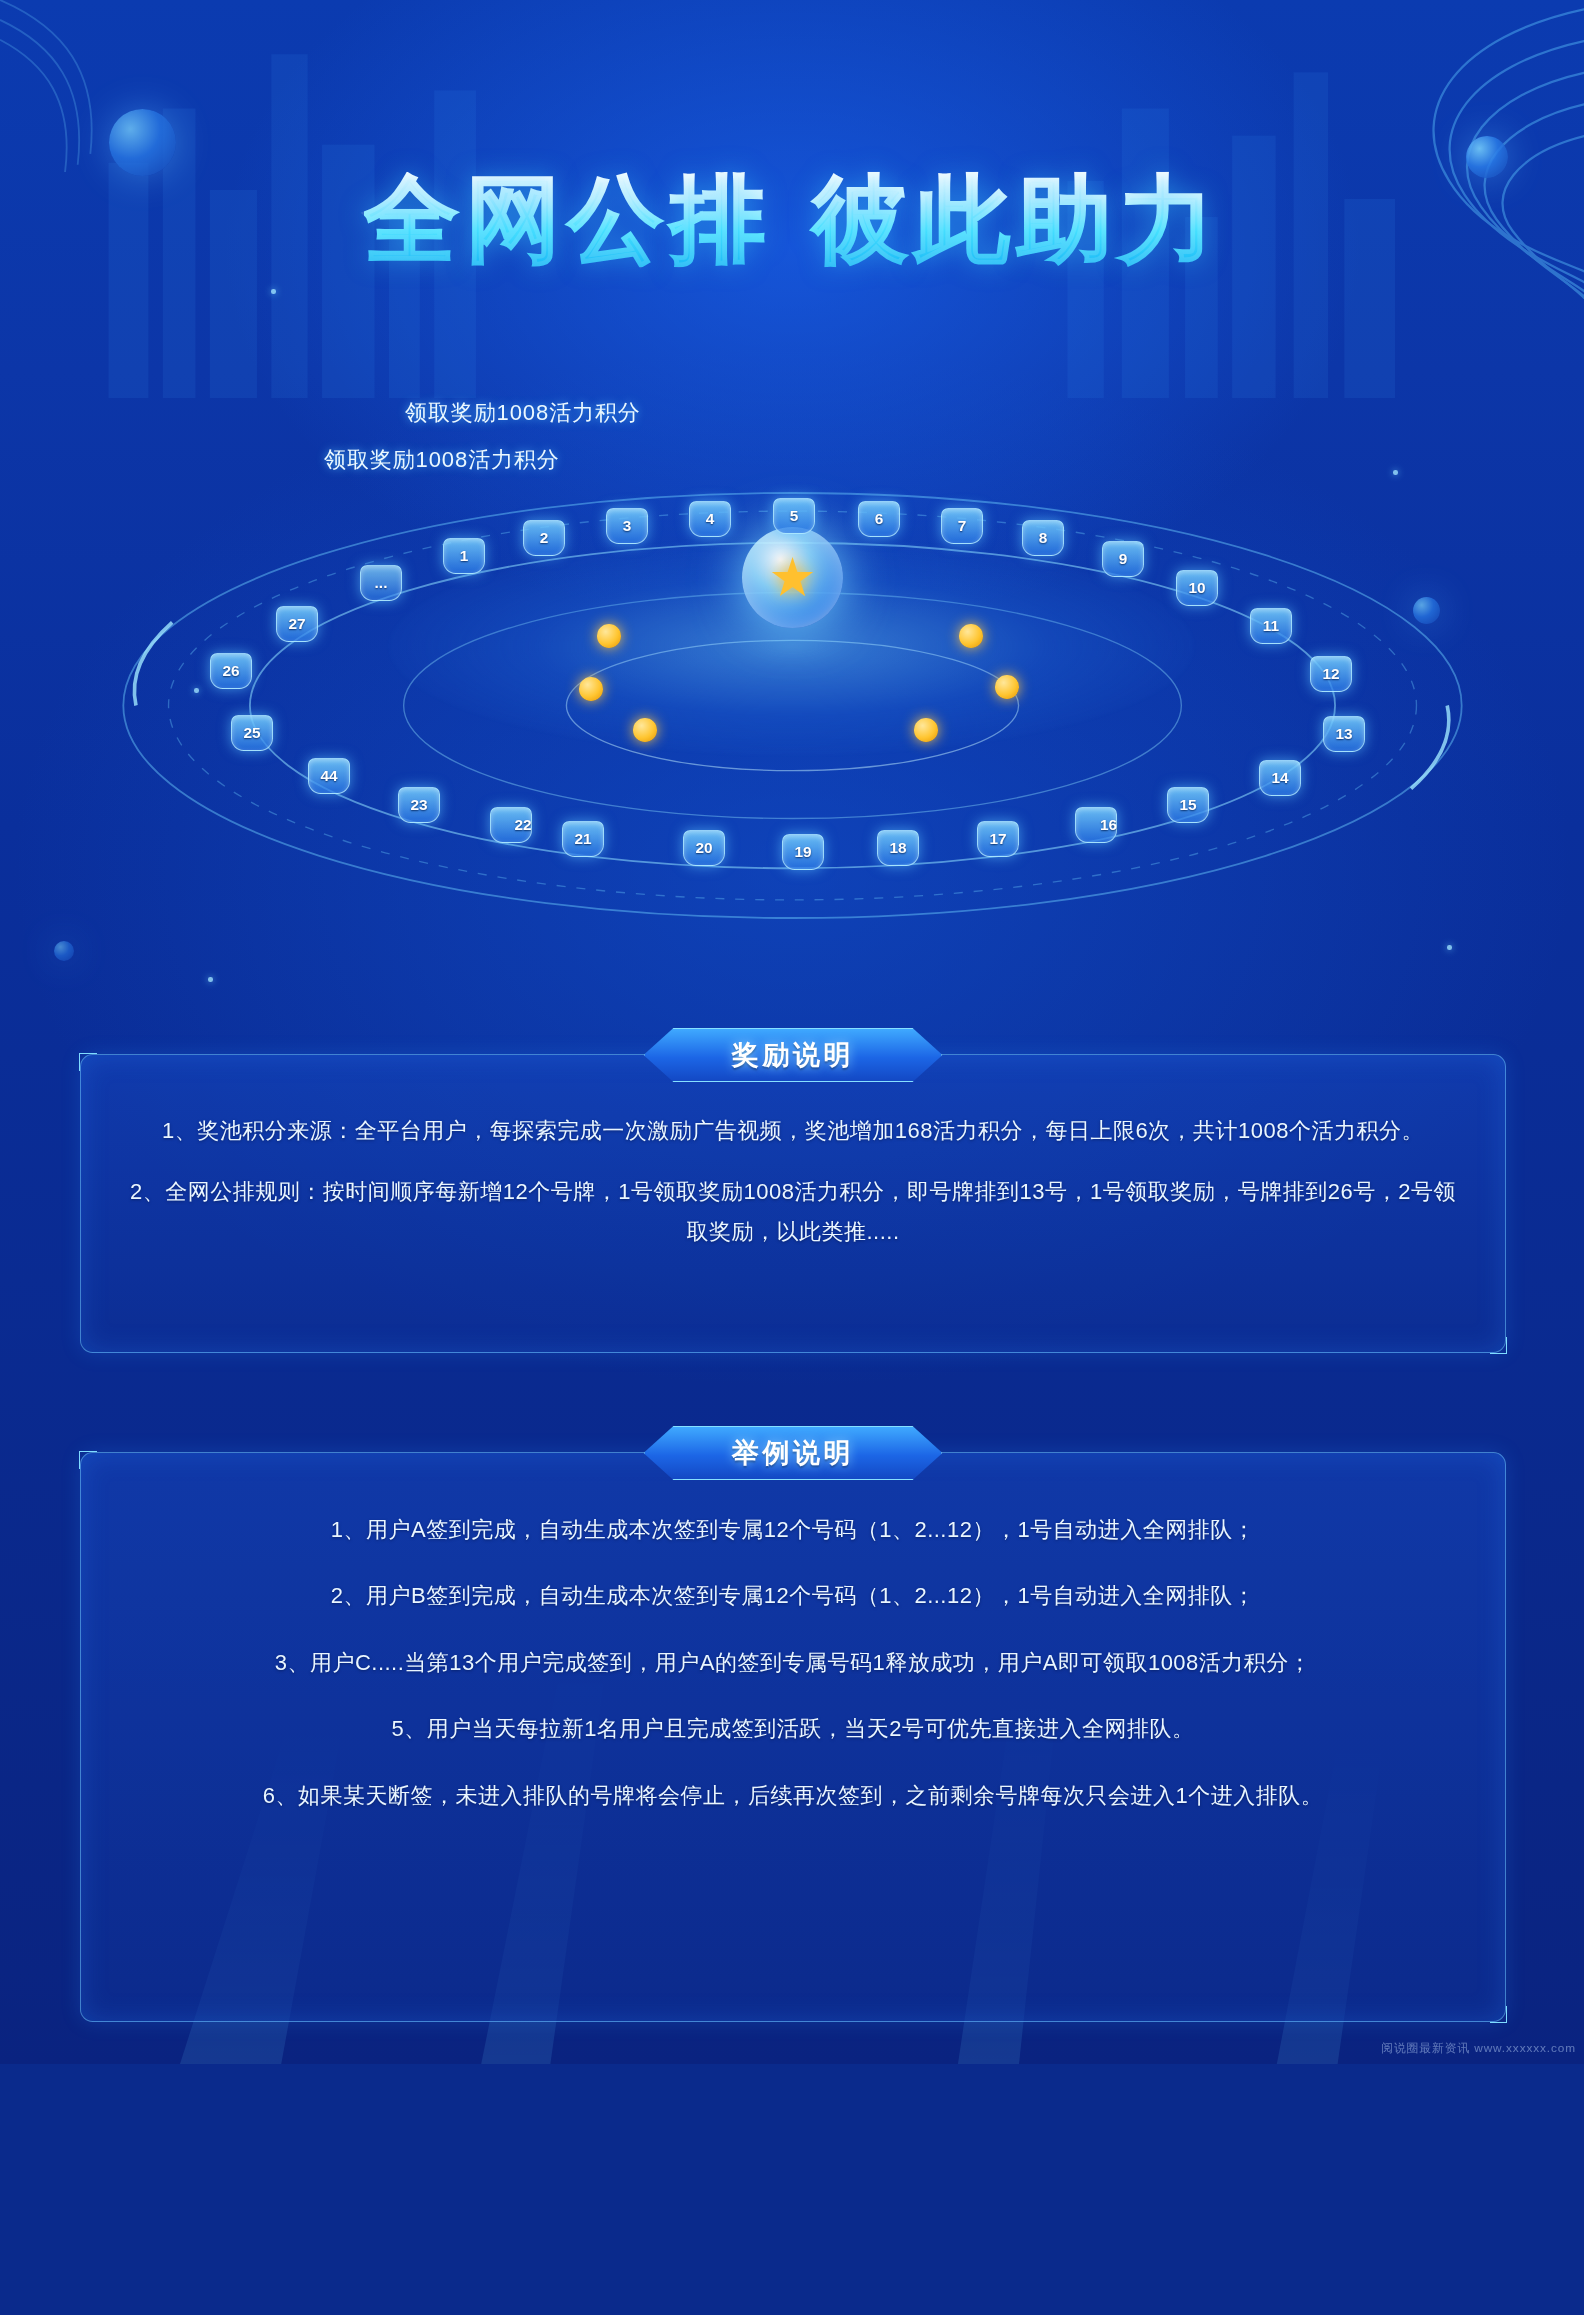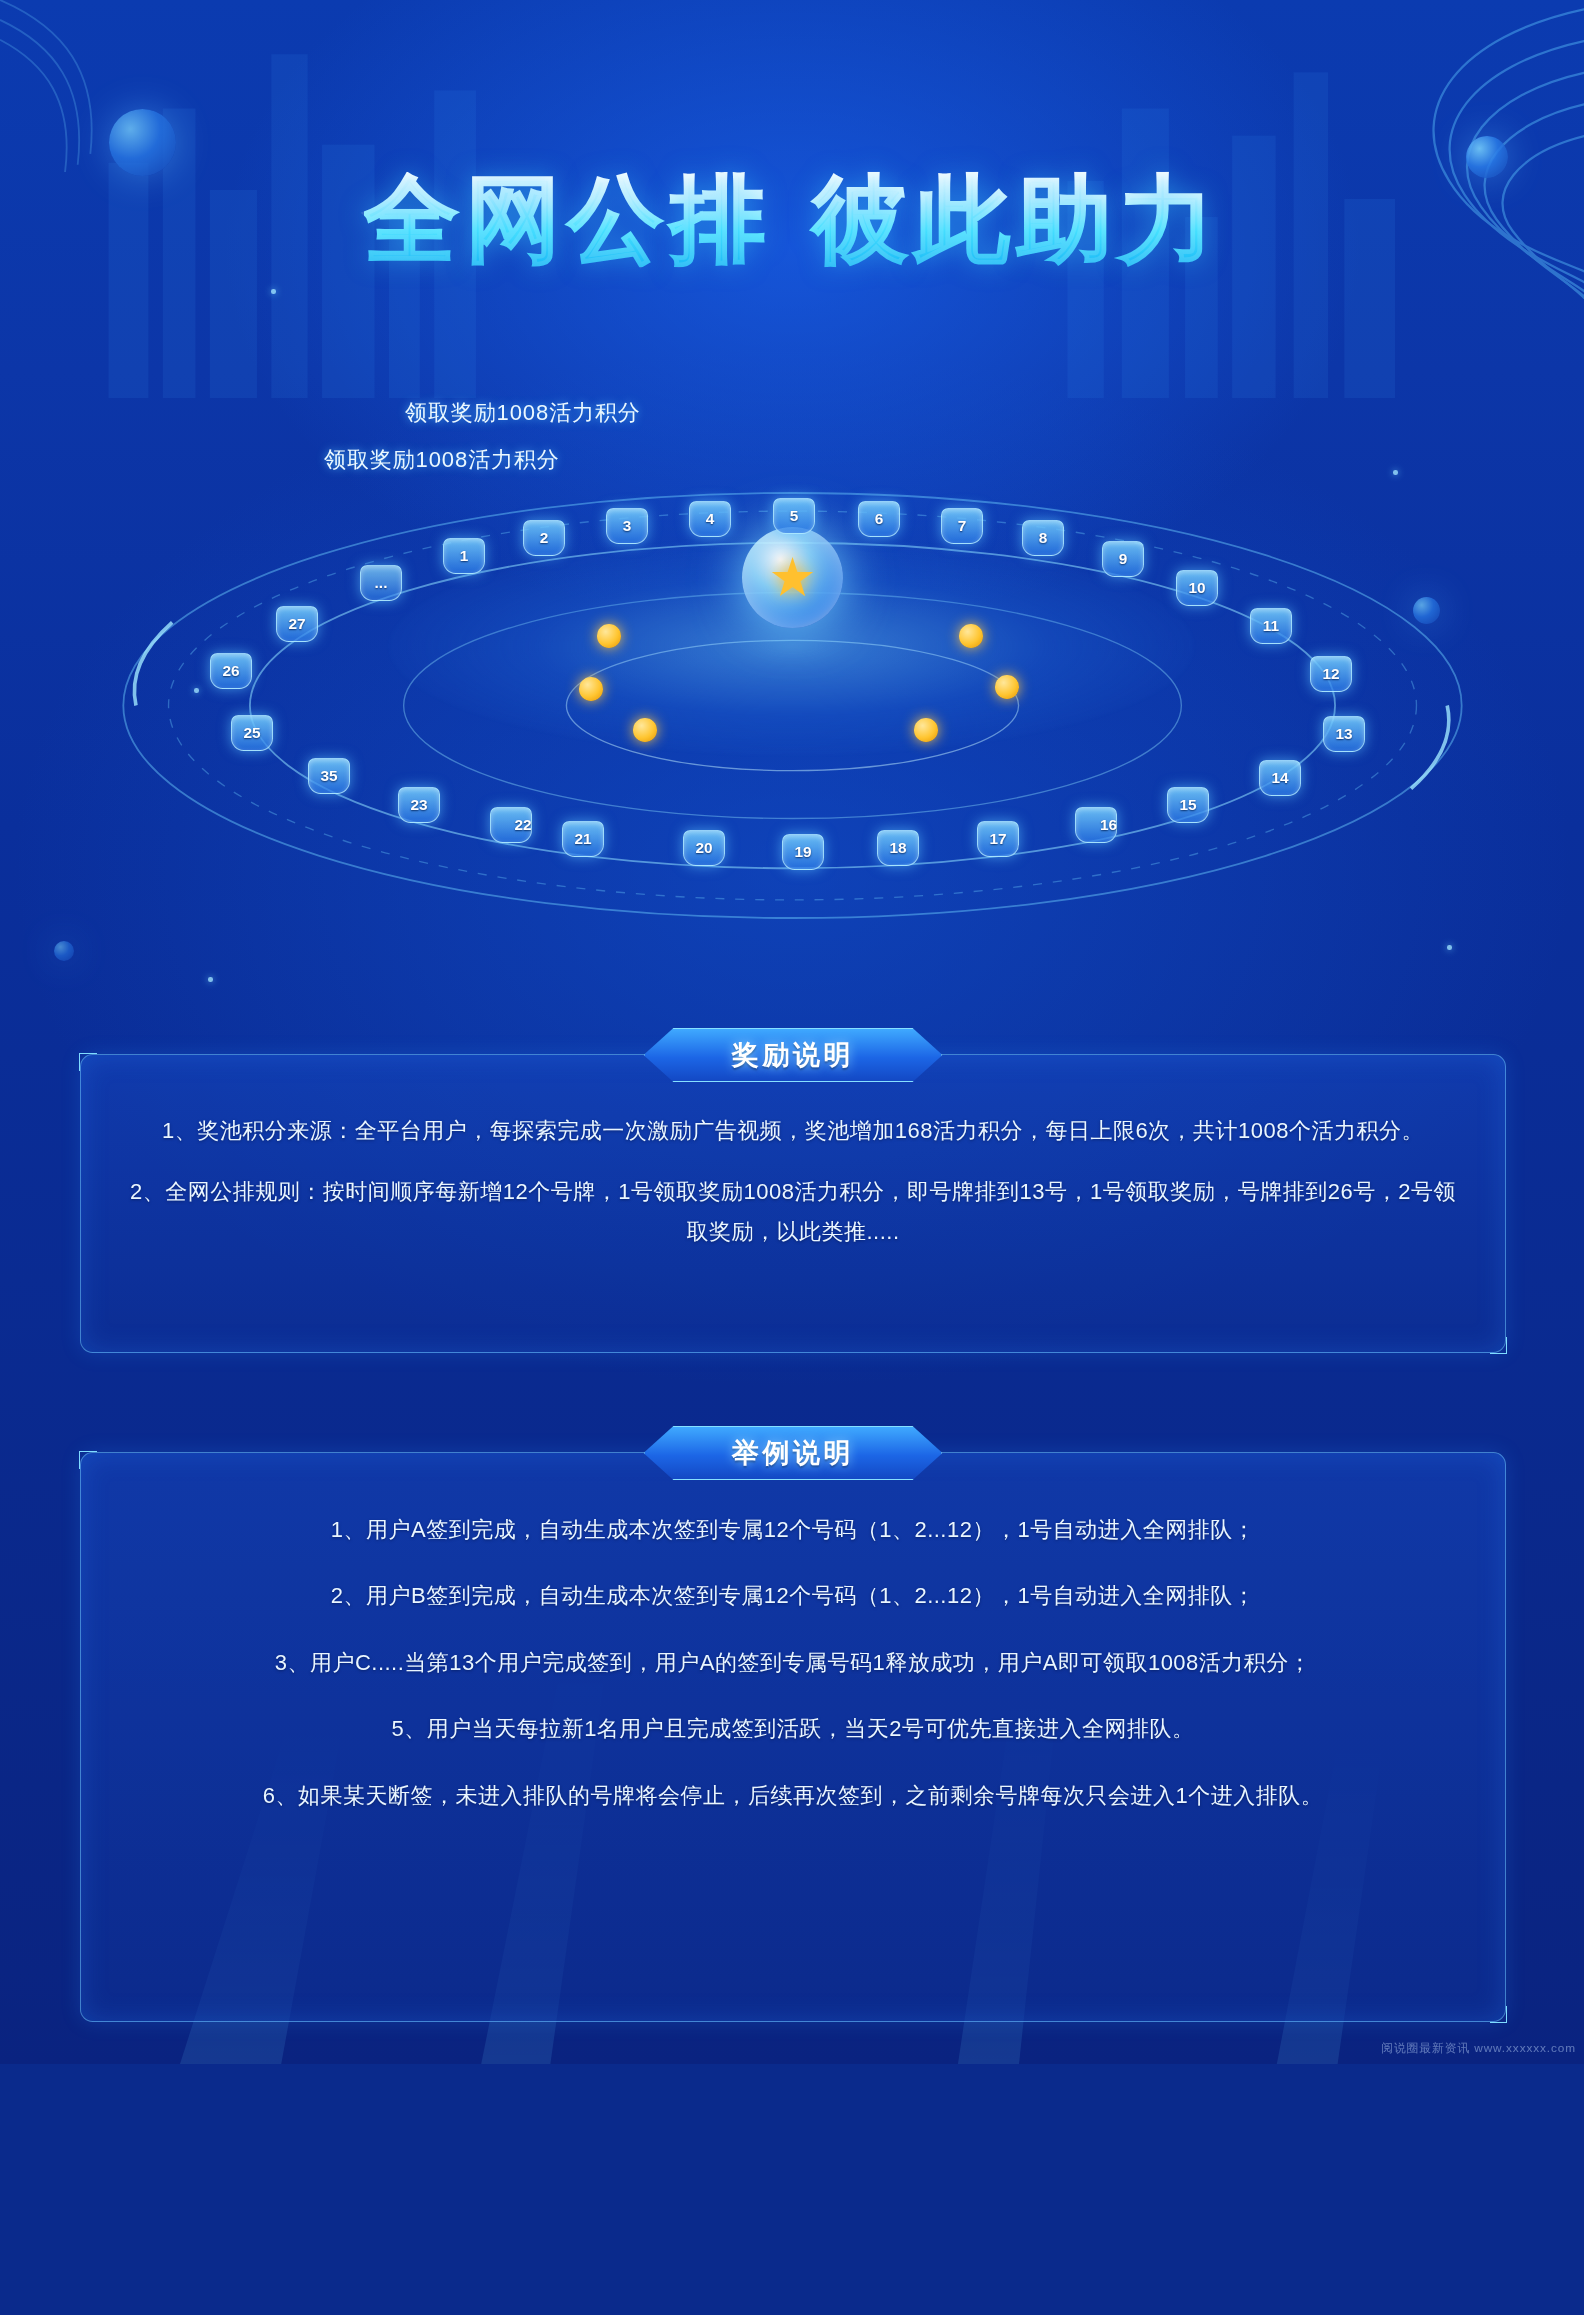--- a/index.html
+++ b/index.html
@@ -300,21 +300,21 @@
     <div class="node" style="left:1259px;top:371px;">14</div>
     <div class="node" style="left:1167px;top:398px;">15</div>
     <div class="node" style="left:1075px;top:418px;padding-left:25px;">16</div>
     <div class="node" style="left:977px;top:432px;">17</div>
     <div class="node" style="left:877px;top:441px;">18</div>
     <div class="node" style="left:782px;top:445px;">19</div>
     <div class="node" style="left:683px;top:441px;">20</div>
     <div class="node" style="left:562px;top:432px;">21</div>
     <div class="node" style="left:490px;top:418px;padding-left:24px;">22</div>
     <div class="node" style="left:398px;top:398px;">23</div>
-    <div class="node" style="left:308px;top:369px;">35</div>
+    <div class="node" style="left:308px;top:369px;">44</div>
     <div class="node" style="left:231px;top:326px;">25</div>
     <div class="node" style="left:210px;top:264px;">26</div>
     <div class="node" style="left:276px;top:217px;">27</div>
     <div class="node" style="left:360px;top:176px;background:linear-gradient(180deg,rgba(140,220,255,.75),rgba(40,120,230,.6));">...</div>
   </div>
 
   <div class="panel" id="rewards-panel">
     <div class="panel-head">
       <div class="panel-head-bg"></div>
       <div class="panel-head-text">奖励说明</div>

